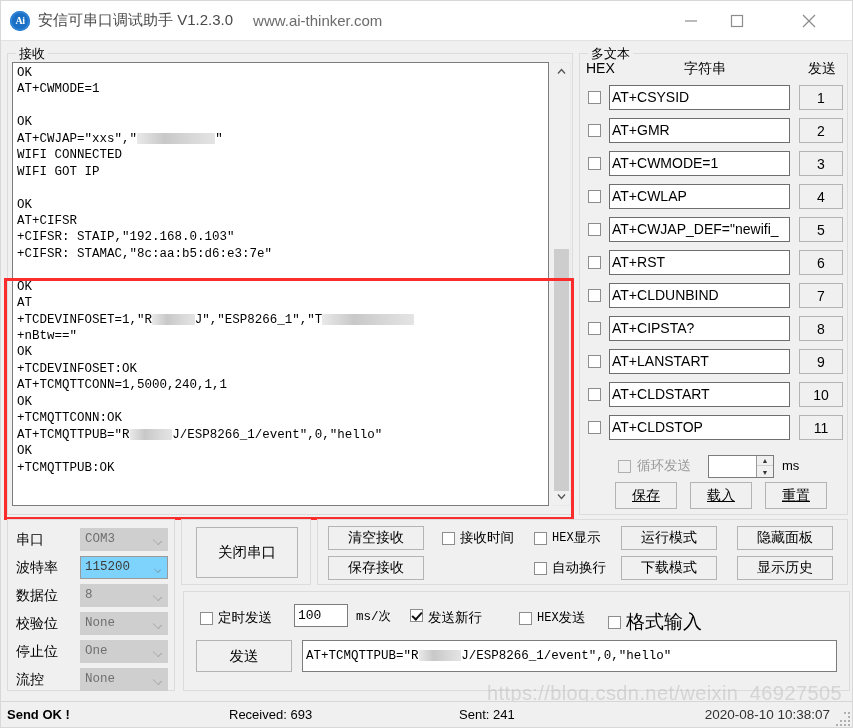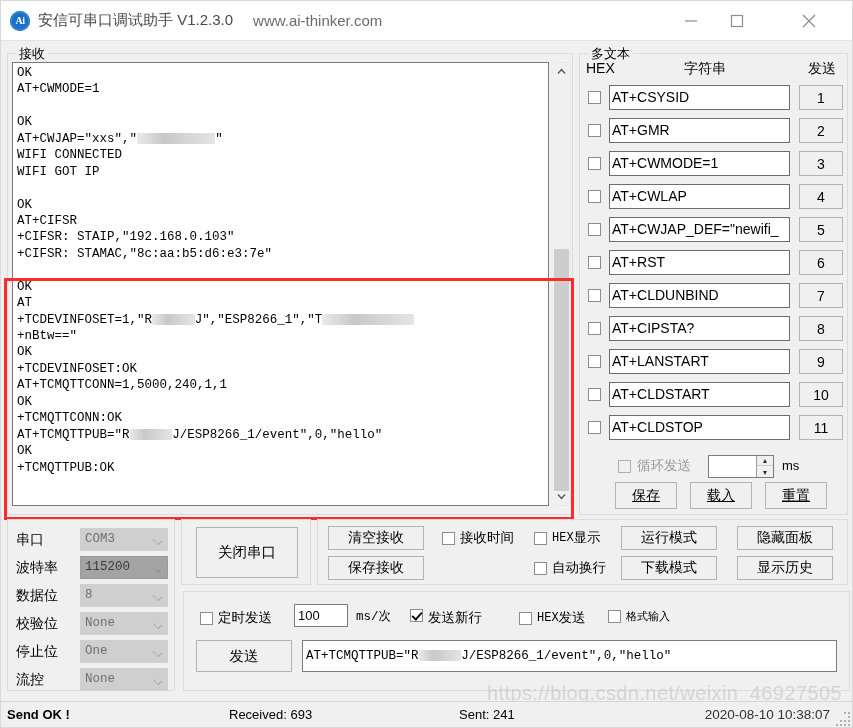--- a/index.html
+++ b/index.html
@@ -190,21 +190,21 @@
   }
   .srow-combo {
     position: absolute; left: 72px; top: 2px;
     width: 88px; height: 23px;
     background: #cfcfcf; border: 1px solid #cfcfcf;
     font-family: "Liberation Mono", monospace;
     font-size: 12.5px; color: #6f6f6f;
     padding-left: 4px; line-height: 21px;
   }
   .srow-combo.active {
-    background: #a3a3a3; border: 1px solid #9a9a9a; color: #3c3c3c;
+    background: #7dd3fc; border: 1px solid #9a9a9a; color: #3c3c3c;
   }
   .combo-arrow {
     position: absolute; right: 5px; top: 7px;
     width: 9px; height: 9px;
     border-right: 1.6px solid #9e9e9e; border-bottom: 1.6px solid #9e9e9e;
     transform: rotate(45deg) scale(0.85,0.6);
   }
   .srow-combo.active .combo-arrow {
     border-right-color: #777; border-bottom-color: #777;
     transform: rotate(45deg) scale(0.6,0.45);
@@ -255,27 +255,27 @@
   #chk-hexshow { left: 216px; top: 9px; }
   #chk-autowrap { left: 216px; top: 39px; }
   .hexword { font-family: "Liberation Mono", monospace; font-size: 12px; }
 
   
   #send-group { left: 182px; top: 590px; width: 667px; height: 100px; }
   #chk-timedsend { position: absolute; left: 16px; top: 17px; display: flex; align-items: center; font-size: 13.5px; }
   #timed-input {
     position: absolute; left: 110px; top: 12px; width: 54px; height: 23px;
     border: 1px solid #7c7c7c; background: #fff;
-    font-family: Liberation Sans, sans-serif; font-size: 13px;
+    font-family: Liberation Mono, monospace; font-size: 13px;
     padding-left: 3px; line-height: 21px;
   }
   #timed-unit { position: absolute; left: 172px; top: 16px; font-family: "Liberation Mono", monospace; font-size: 12.5px; }
   #chk-newline { position: absolute; left: 226px; top: 17px; display: flex; font-size: 13.5px; }
   #chk-hexsend { position: absolute; left: 335px; top: 17px; display: flex; align-items: center; font-size: 13.5px; }
-  #chk-fmtinput { position: absolute; left: 424px; top: 17px; display: flex; align-items: center; font-size: 11px; }
+  #chk-fmtinput { position: absolute; left: 424px; top: 17px; display: flex; align-items: center; font-size: 19px; }
   #btn-send {
     position: absolute; left: 12px; top: 48px;
     width: 96px; height: 32px;
     border: 1px solid #b4b4b4; background: #f0f0f0;
     display: flex; align-items: center; justify-content: center;
     font-size: 14.5px;
   }
   #send-input {
     position: absolute; left: 118px; top: 48px;
     width: 535px; height: 32px;

